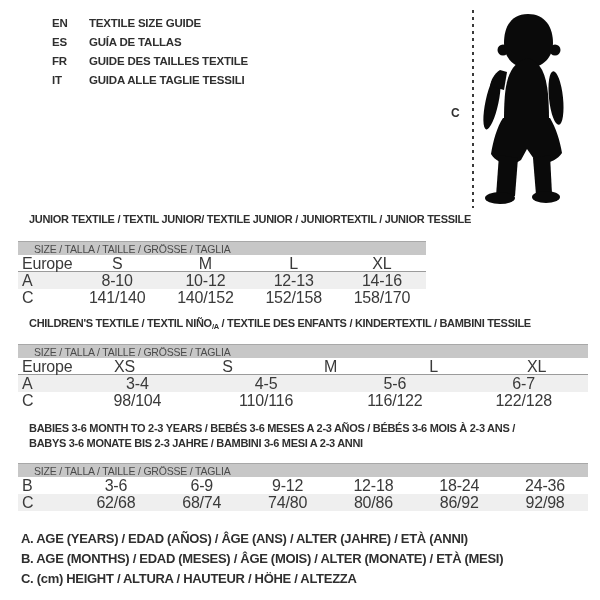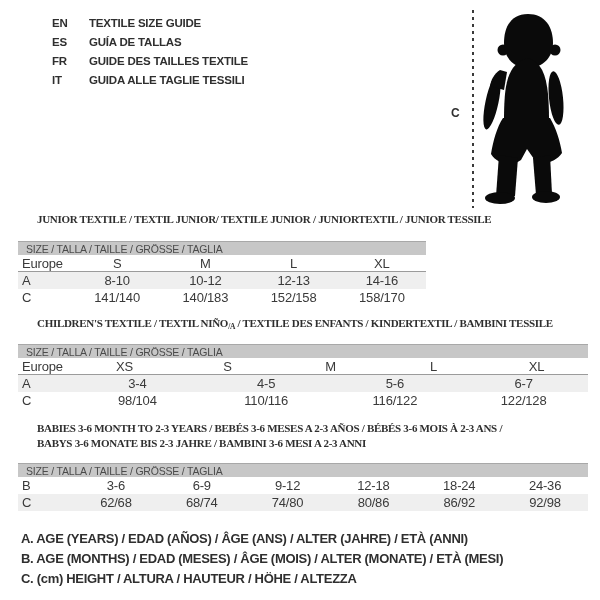--- a/index.html
+++ b/index.html
@@ -14,30 +14,30 @@
   .lang-code { width:37px;margin-left:30px; }
   
   .measure-line {
     position:absolute; left:472px; top:10px; width:2px; height:198px;
     background-image:repeating-linear-gradient(to bottom,#3a3a3a 0 3px, transparent 3px 7px);
   }
   .measure-label { position:absolute; left:451px; top:106px;
                    font-size:12px; font-weight:bold; }
   .baby-svg { position:absolute; left:480px; top:10px; }
   
-  .tbl-title { position:absolute; left:37px; font-size:11px; font-weight:bold;
-               letter-spacing:-0.3px; white-space:nowrap;font-family:Liberation Serif, serif; }
+  .tbl-title { position:absolute; left:29px; font-size:11px; font-weight:bold;
+               letter-spacing:-0.3px; white-space:nowrap; }
   .tbl-title-2line { line-height:15px; }
   .tbl { position:absolute; left:18px; }
   .size-bar {
     height:14px; line-height:14px; background:#c7c7c7; color:#4b4b4b;
-    font-size:10.5px; padding-left:8px; letter-spacing:-0.2px;
+    font-size:10.5px; padding-left:16px; letter-spacing:-0.2px;
     border-top:1px solid #a8a8a8; box-sizing:border-box;
   }
-  .t-row  { display:flex; height:17px; line-height:17px; font-size:13px;
+  .t-row  { display:flex; height:17px; line-height:17px; font-size:16px;
             color:#3a3a3a; letter-spacing:-0.2px; box-sizing:border-box; }
   .t-row.alt { background:#efefef; }
   .t-row.underlined { border-bottom:1px solid #9b9b9b; }
   .t-label { width:55px; padding-left:4px; box-sizing:border-box; }
   .t-cell  { flex:1; text-align:center; }
   .subsc   { font-size:7.5px; vertical-align:-2px; }
   
   .footnotes { position:absolute; left:21px; top:529px; }
   .footnote  { height:20px; line-height:20px; font-size:13px;
                font-weight:bold; letter-spacing:-0.3px; white-space:nowrap; }
@@ -106,21 +106,21 @@
     <div class="t-row alt">
       <div class="t-label">A</div>
       <div class="t-cell">8-10</div>
       <div class="t-cell">10-12</div>
       <div class="t-cell">12-13</div>
       <div class="t-cell">14-16</div>
     </div>
     <div class="t-row">
       <div class="t-label">C</div>
       <div class="t-cell">141/140</div>
-      <div class="t-cell">140/183</div>
+      <div class="t-cell">140/152</div>
       <div class="t-cell">152/158</div>
       <div class="t-cell">158/170</div>
     </div>
   </div>
 
   <div class="tbl-title" style="top:317px">
     <span>CHILDREN'S TEXTILE / TEXTIL NIÑO</span><sub class="subsc">/A</sub><span> / TEXTILE DES ENFANTS / KINDERTEXTIL / BAMBINI TESSILE</span>
   </div>
   <div class="tbl" style="top:344px; width:570px">
     <div class="size-bar">SIZE / TALLA / TAILLE / GRÖSSE / TAGLIA</div>

